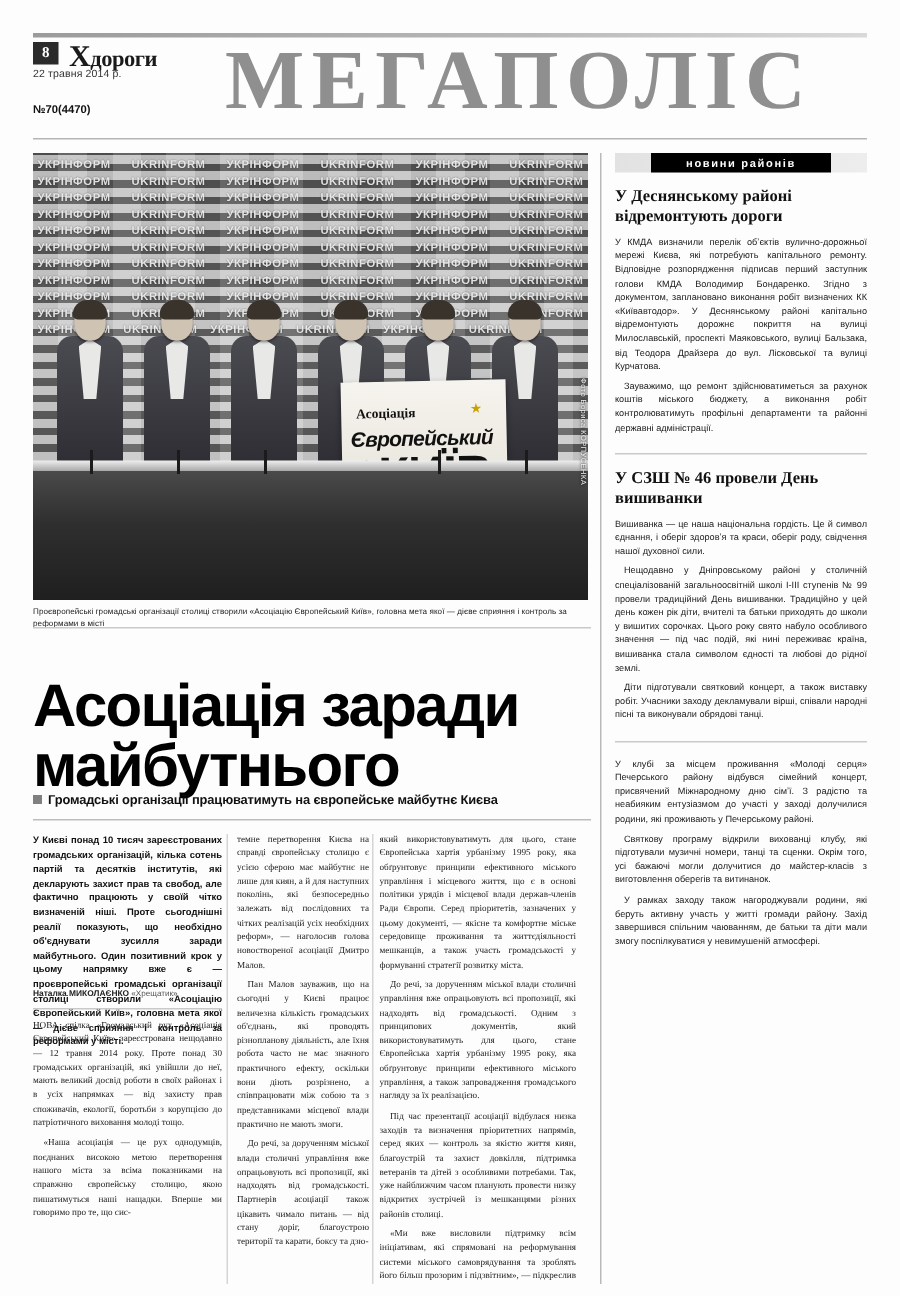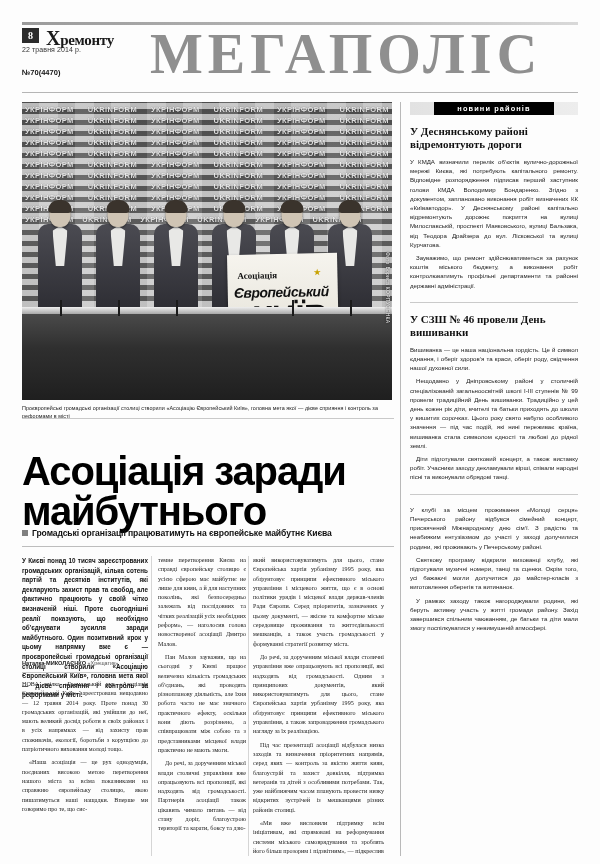--- a/index.html
+++ b/index.html
@@ -230,21 +230,21 @@
 </style>
 </head>
 <body>
 
 <div class="page">
 
   <div class="top-rule"></div>
 
   <div class="masthead">
     <div class="page-num">8</div>
-    <div class="logo"><span class="cap">Х</span><span>ремонту</span></div>
+    <div class="logo"><span class="cap">Х</span><span>дороги</span></div>
     <div class="issue-date">22 травня 2014 р.</div>
     <div class="issue-num">№70(4470)</div>
   </div>
 
   <div class="section-title">МЕГАПОЛІС</div>
   <div class="title-rule"></div>
 
   <div class="photo-wrap">
     <div class="press-wall"></div>
     <div class="wall-text">УКРІНФОРМ UKRINFORM УКРІНФОРМ UKRINFORM УКРІНФОРМ UKRINFORM УКРІНФОРМ UKRINFORM УКРІНФОРМ UKRINFORM УКРІНФОРМ UKRINFORM УКРІНФОРМ UKRINFORM УКРІНФОРМ UKRINFORM УКРІНФОРМ UKRINFORM УКРІНФОРМ UKRINFORM УКРІНФОРМ UKRINFORM УКРІНФОРМ UKRINFORM УКРІНФОРМ UKRINFORM УКРІНФОРМ UKRINFORM УКРІНФОРМ UKRINFORM УКРІНФОРМ UKRINFORM УКРІНФОРМ UKRINFORM УКРІНФОРМ UKRINFORM УКРІНФОРМ UKRINFORM УКРІНФОРМ UKRINFORM УКРІНФОРМ UKRINFORM УКРІНФОРМ UKRINFORM УКРІНФОРМ UKRINFORM УКРІНФОРМ UKRINFORM УКРІНФОРМ UKRINFORM УКРІНФОРМ UKRINFORM УКРІНФОРМ UKRINFORM УКРІНФОРМ UKRINFORM УКРІНФОРМ UKRINFORM УКРІНФОРМ UKRINFORM УКРІНФОРМ UKRINFORM УКРІНФОРМ UKRINFORM УКРІНФОРМ UKRINFORM</div>

